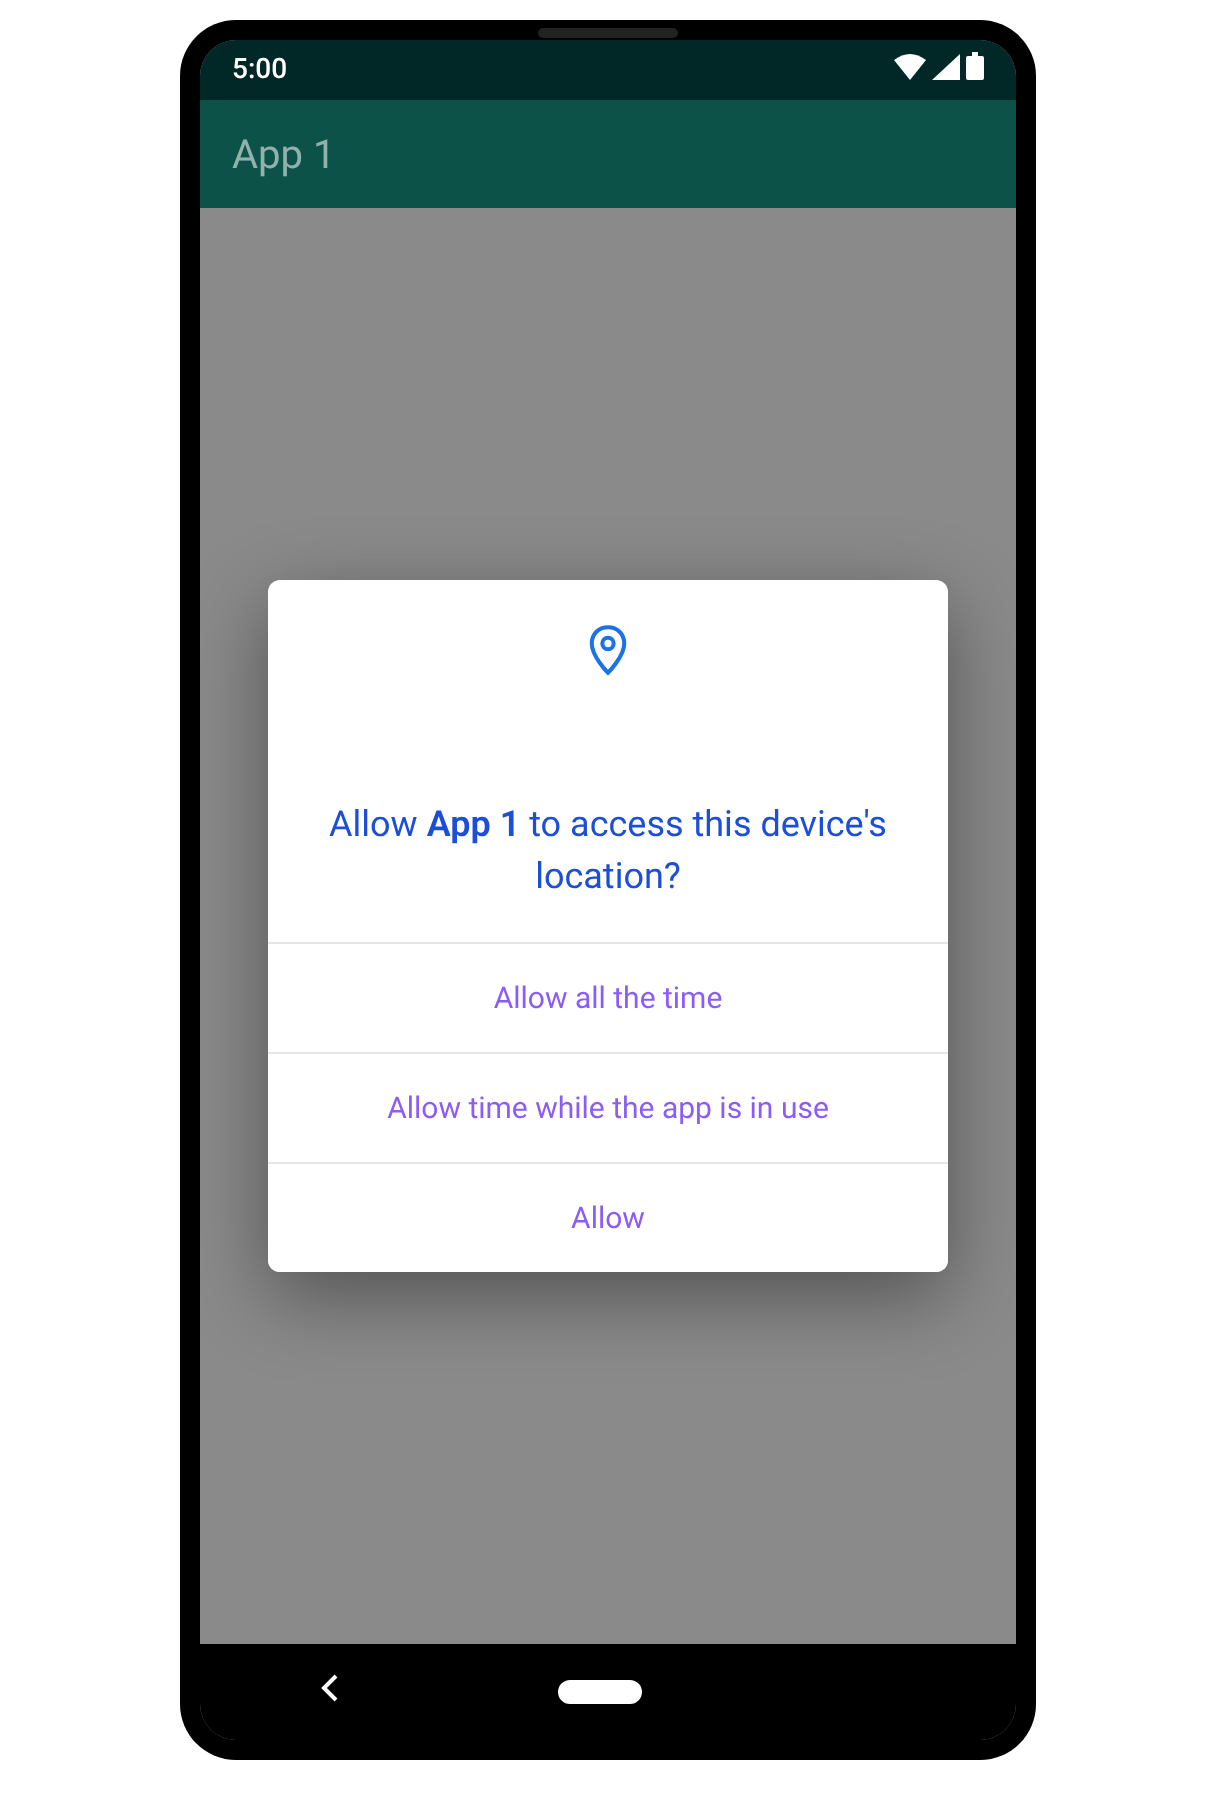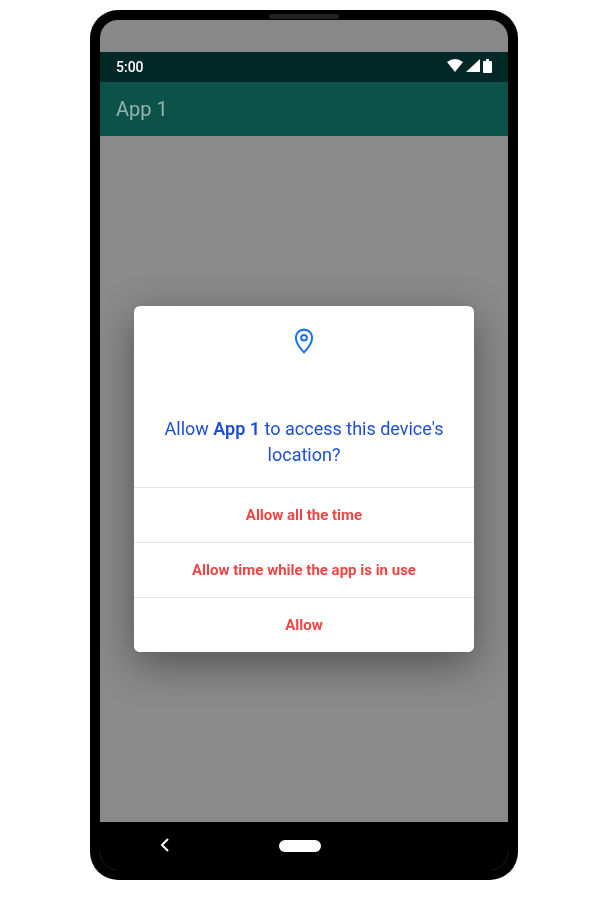--- a/index.html
+++ b/index.html
@@ -47,21 +47,20 @@
     .status-bar {
       height: 30px;
       background: #022727;
       display: flex;
       justify-content: space-between;
       align-items: center;
       padding: 0 16px;
       color: #fff;
       font-size: 14px;
       font-weight: 500;
-      margin-top: 32px;
     }
     .status-right {
       display: flex;
       align-items: center;
       gap: 3px;
     }
     .app-bar {
       height: 54px;
       background: #0d5249;
       display: flex;
@@ -101,24 +100,24 @@
       font-weight: 400;
       margin-top: 48px;
     }
     .dialog-title strong {
       font-weight: 600;
     }
     .dialog-button {
       width: 100%;
       padding: 18px;
       text-align: center;
-      color: #ef4444;
+      color: #8b5cf6;
       font-size: 15px;
       border-top: 1px solid #e6e6e6;
-      font-weight: 700;
+      font-weight: 400;
       background: #fff;
       cursor: pointer;
     }
     .nav-bar {
       height: 48px;
       background: #000;
       display: flex;
       justify-content: space-between;
       align-items: center;
       padding: 0 60px;

